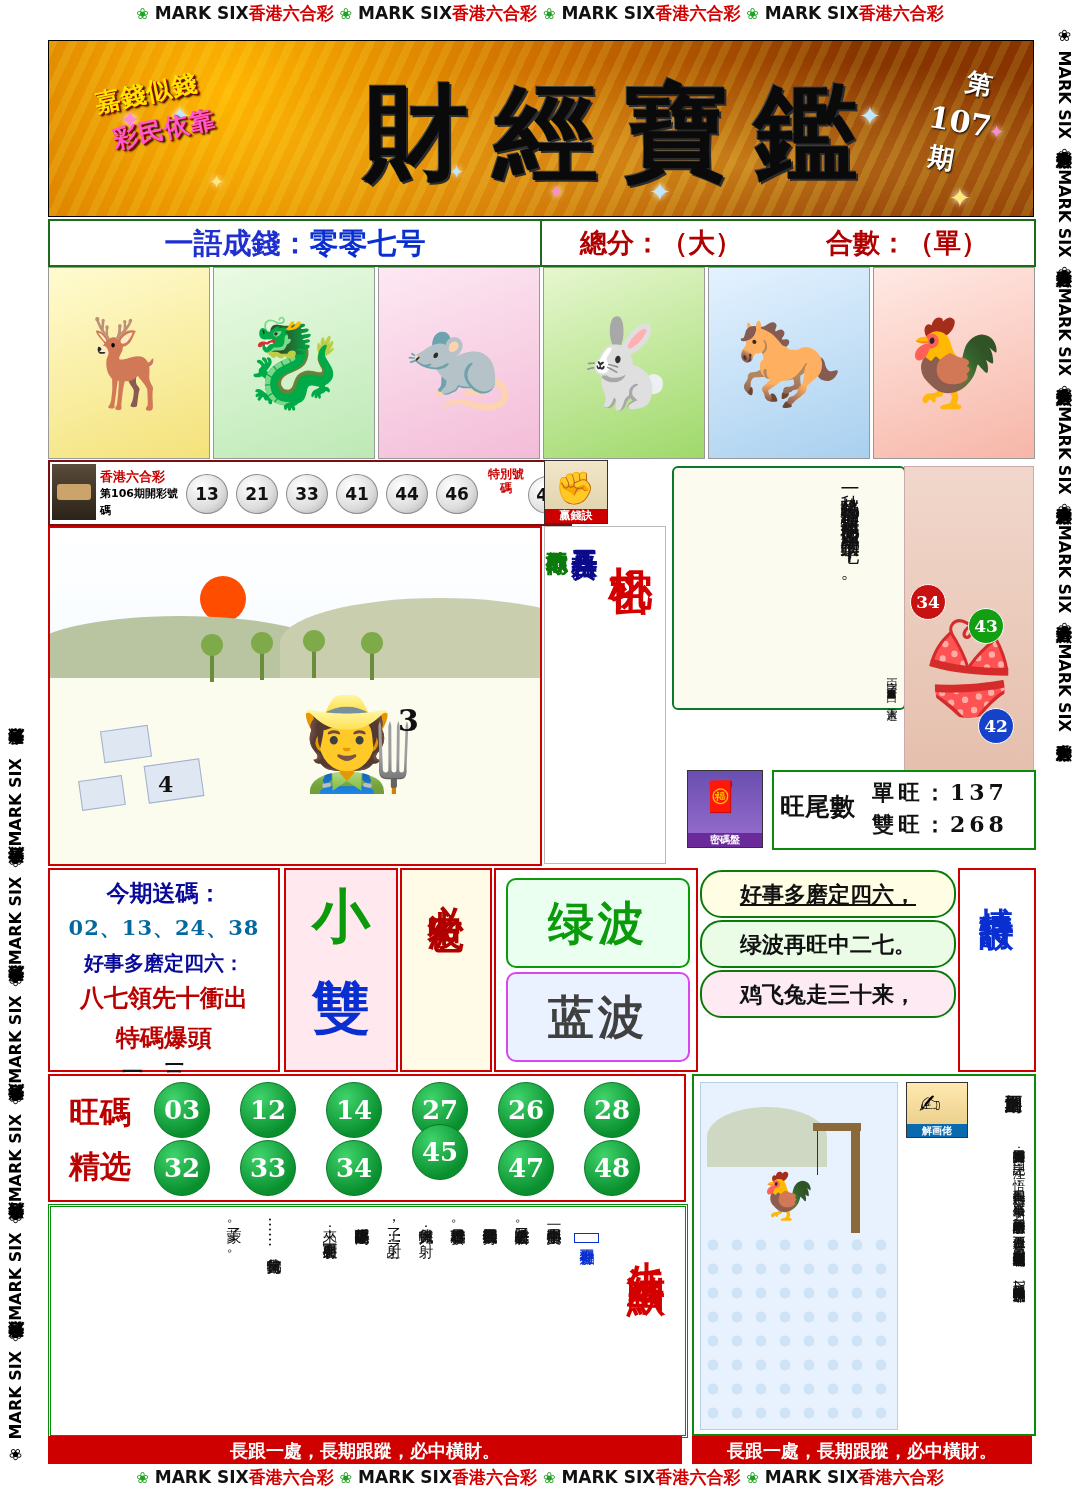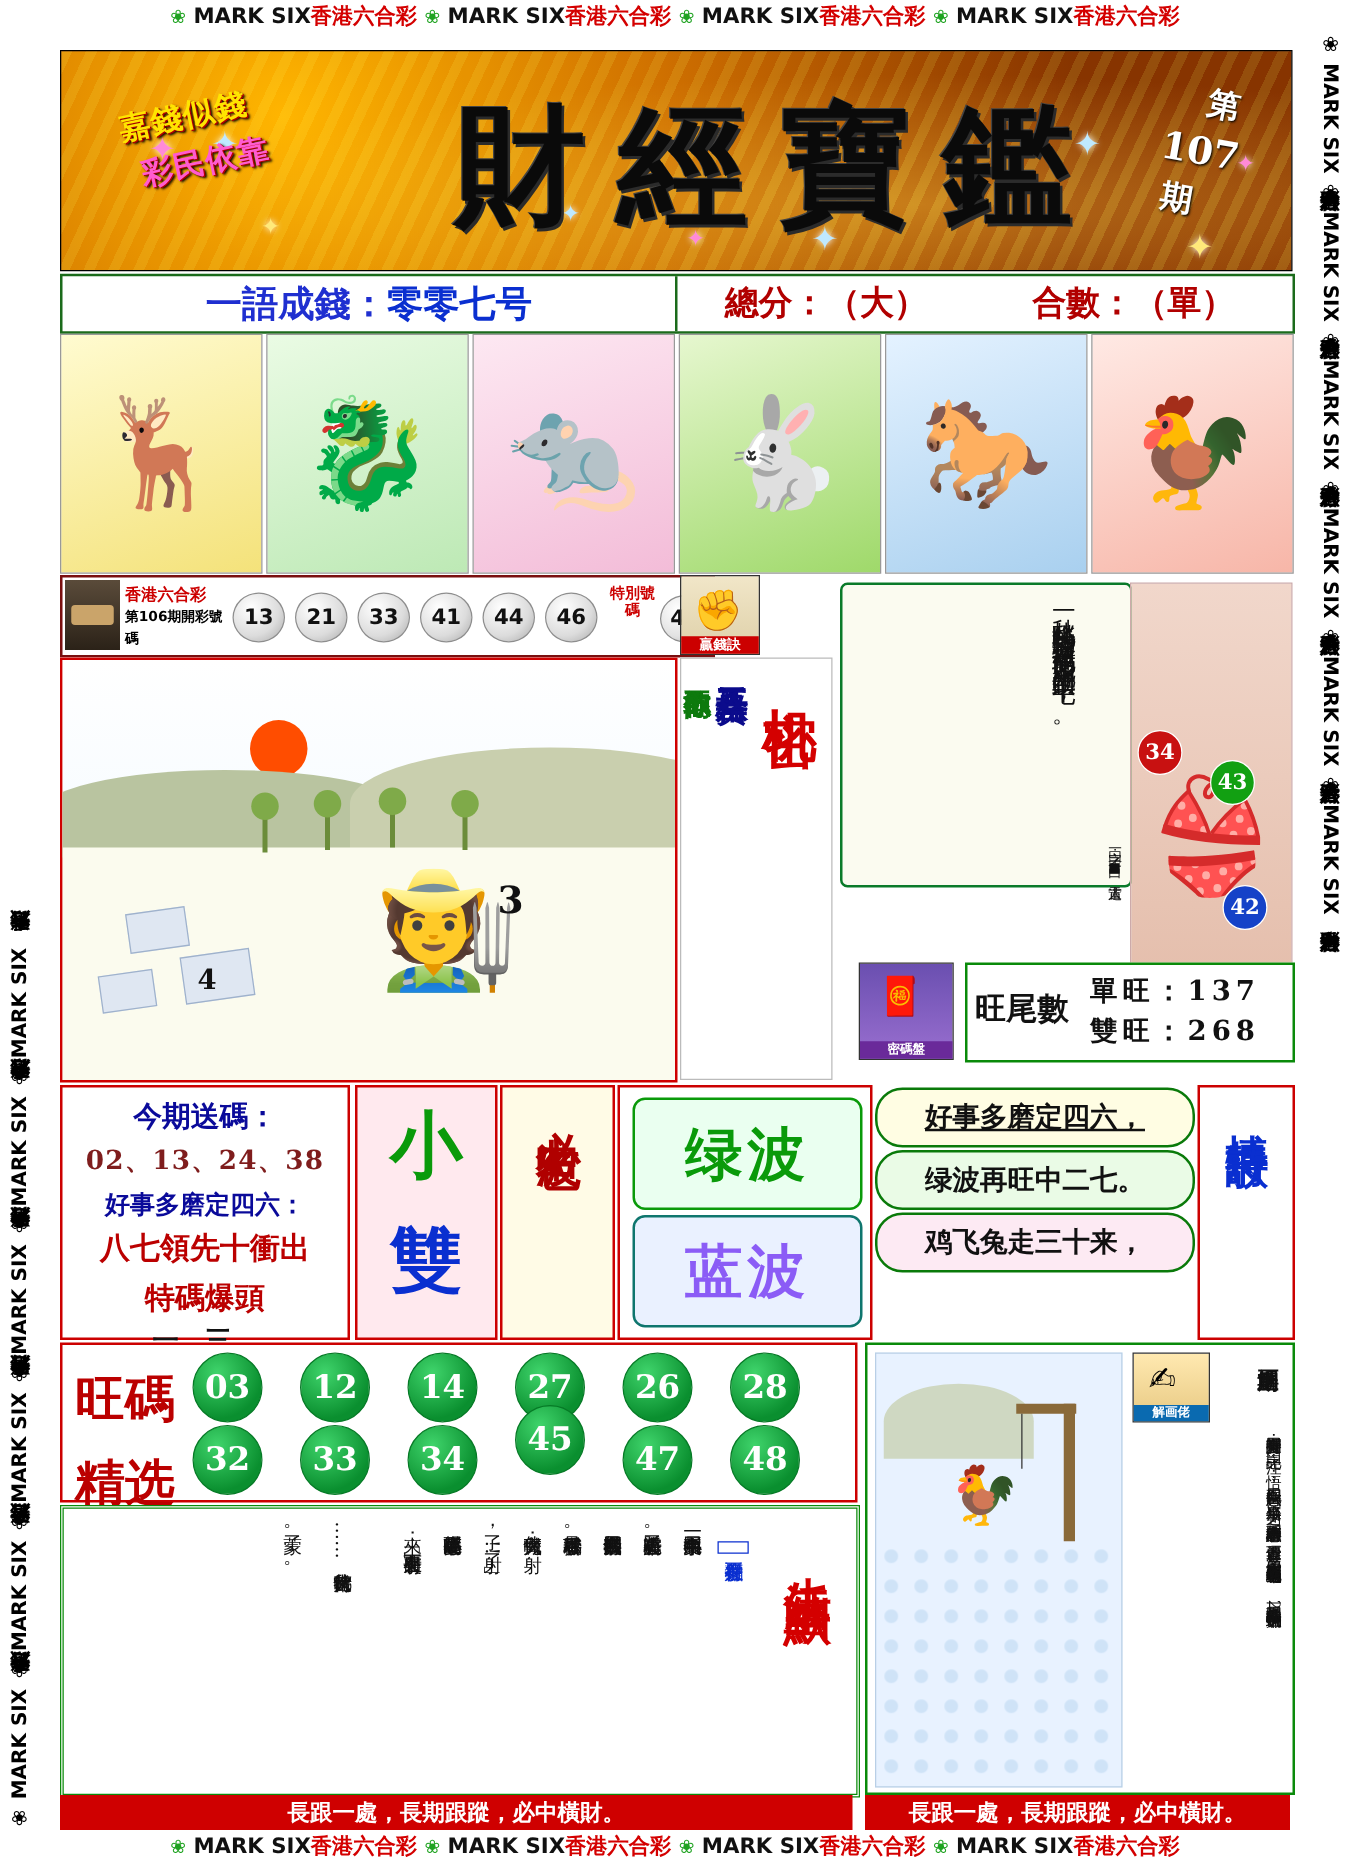--- a/index.html
+++ b/index.html
@@ -233,60 +233,60 @@
     background:linear-gradient(#6a4fb0,#9a6fd0);
   }
   .mimapan .g{position:absolute;left:14px;top:8px;font-size:30px;}
   .mimapan .cap{position:absolute;left:0;bottom:0;width:100%;background:#6a2a9a;color:#fff;font-size:10px;text-align:center;line-height:14px;font-weight:bold;}
 
   
   .midband{position:absolute;left:16px;top:842px;width:984px;height:200px;}
   .mb-box{position:absolute;top:0;height:200px;border:2px solid #c00;background:#fff;}
   .mb1{left:0;width:228px;text-align:center;}
   .mb1 .t1{margin-top:8px;font-size:23px;font-weight:bold;color:#0a0a9a;font-family:"DejaVu Serif","Liberation Serif",serif;}
-  .mb1 .t2{margin-top:5px;font-size:21px;font-weight:bold;color:#7f1d1d;font-family:"DejaVu Serif","Liberation Serif",serif;letter-spacing:1px;}
+  .mb1 .t2{margin-top:5px;font-size:21px;font-weight:bold;color:#0369a1;font-family:"DejaVu Serif","Liberation Serif",serif;letter-spacing:1px;}
   .mb1 .t3{margin-top:8px;font-size:20px;font-weight:bold;color:#0a0a9a;font-family:"DejaVu Serif","Liberation Serif",serif;}
   .mb1 .t4{margin-top:5px;font-size:24px;font-weight:bold;color:#b00;font-family:"DejaVu Serif","Liberation Serif",serif;}
   .mb1 .t5{margin-top:8px;font-size:24px;font-weight:bold;color:#b00;font-family:"DejaVu Serif","Liberation Serif",serif;}
   .mb1 .t6{margin-top:4px;font-size:21px;font-weight:bold;color:#111;font-family:"DejaVu Serif","Liberation Serif",serif;}
   .mb2{left:236px;width:110px;background:#ffe9ee;}
   .mb2 .w{position:absolute;left:50%;transform:translateX(-50%);font-size:58px;font-weight:bold;
     font-family:"DejaVu Serif","Liberation Serif",serif;}
   .mb2 .w1{top:8px;color:#0a9a0a;}
   .mb2 .w2{top:100px;color:#0a2fd0;}
   .mb3{left:352px;width:88px;background:#fffbe6;}
   .mb3 .v{position:absolute;left:50%;top:6px;transform:translateX(-50%);
     writing-mode:vertical-rl;font-size:36px;font-weight:bold;color:#b00000;
     font-family:"DejaVu Serif","Liberation Serif",serif;letter-spacing:4px;}
   .mb4{left:446px;width:200px;background:#fff;}
   .mb4 .g1,.mb4 .g2{position:absolute;left:10px;width:180px;height:86px;border-radius:10px;text-align:center;
     font-size:46px;font-weight:bold;line-height:86px;letter-spacing:4px;
     font-family:"DejaVu Serif","Liberation Serif",serif;}
   .mb4 .g1{top:8px;background:#eafff0;border:2px solid #0a9a0a;color:#0a9a0a;}
-  .mb4 .g2{top:102px;background:#eaf1ff;border:2px solid #0f766e;color:#8b5cf6;}
+  .mb4 .g2{top:102px;background:#eaf1ff;border:2px solid #d946ef;color:#404040;}
   .mb5{left:652px;width:252px;border:none;}
   .poemline{
     position:absolute;left:0;width:252px;height:44px;border:2px solid #0a7a0a;border-radius:22px;
     font-size:22px;font-weight:bold;color:#111;text-align:center;line-height:44px;
     font-family:"DejaVu Serif","Liberation Serif",serif;
   }
   .pl0{top:2px;background:#fffde3;text-decoration:underline;}
   .pl1{top:52px;background:#eafbe6;}
   .pl2{top:102px;background:#fdeaf3;}
   .pl3{top:152px;background:#e7eeff;}
   .mb6{left:910px;width:74px;background:#fff;}
   .mb6 .v{position:absolute;left:50%;top:10px;transform:translateX(-50%);
     writing-mode:vertical-rl;font-size:34px;font-weight:bold;color:#0a2fd0;
     font-family:"DejaVu Serif","Liberation Serif",serif;letter-spacing:4px;}
 
   
   .wangma{position:absolute;left:16px;top:1048px;width:634px;height:124px;border:2px solid #c00;background:#fff;}
   .wangma .lbl{
     position:absolute;left:4px;top:4px;width:92px;height:114px;
-    font-size:40px;font-weight:bold;color:#b00;text-align:center;
+    font-size:31px;font-weight:bold;color:#b00;text-align:center;
     font-family:"DejaVu Serif","Liberation Serif",serif;
   }
   .wangma .lbl div{margin-top:12px;}
   .wmball{
     position:absolute;width:54px;height:54px;border-radius:50%;
     background:radial-gradient(circle at 35% 28%,#3fd46b,#0a8f2f 70%);
     color:#fff;font-size:26px;font-weight:bold;text-align:center;line-height:54px;
     font-family:"DejaVu Serif","Liberation Serif",serif;border:1px solid #067a26;
   }
 

